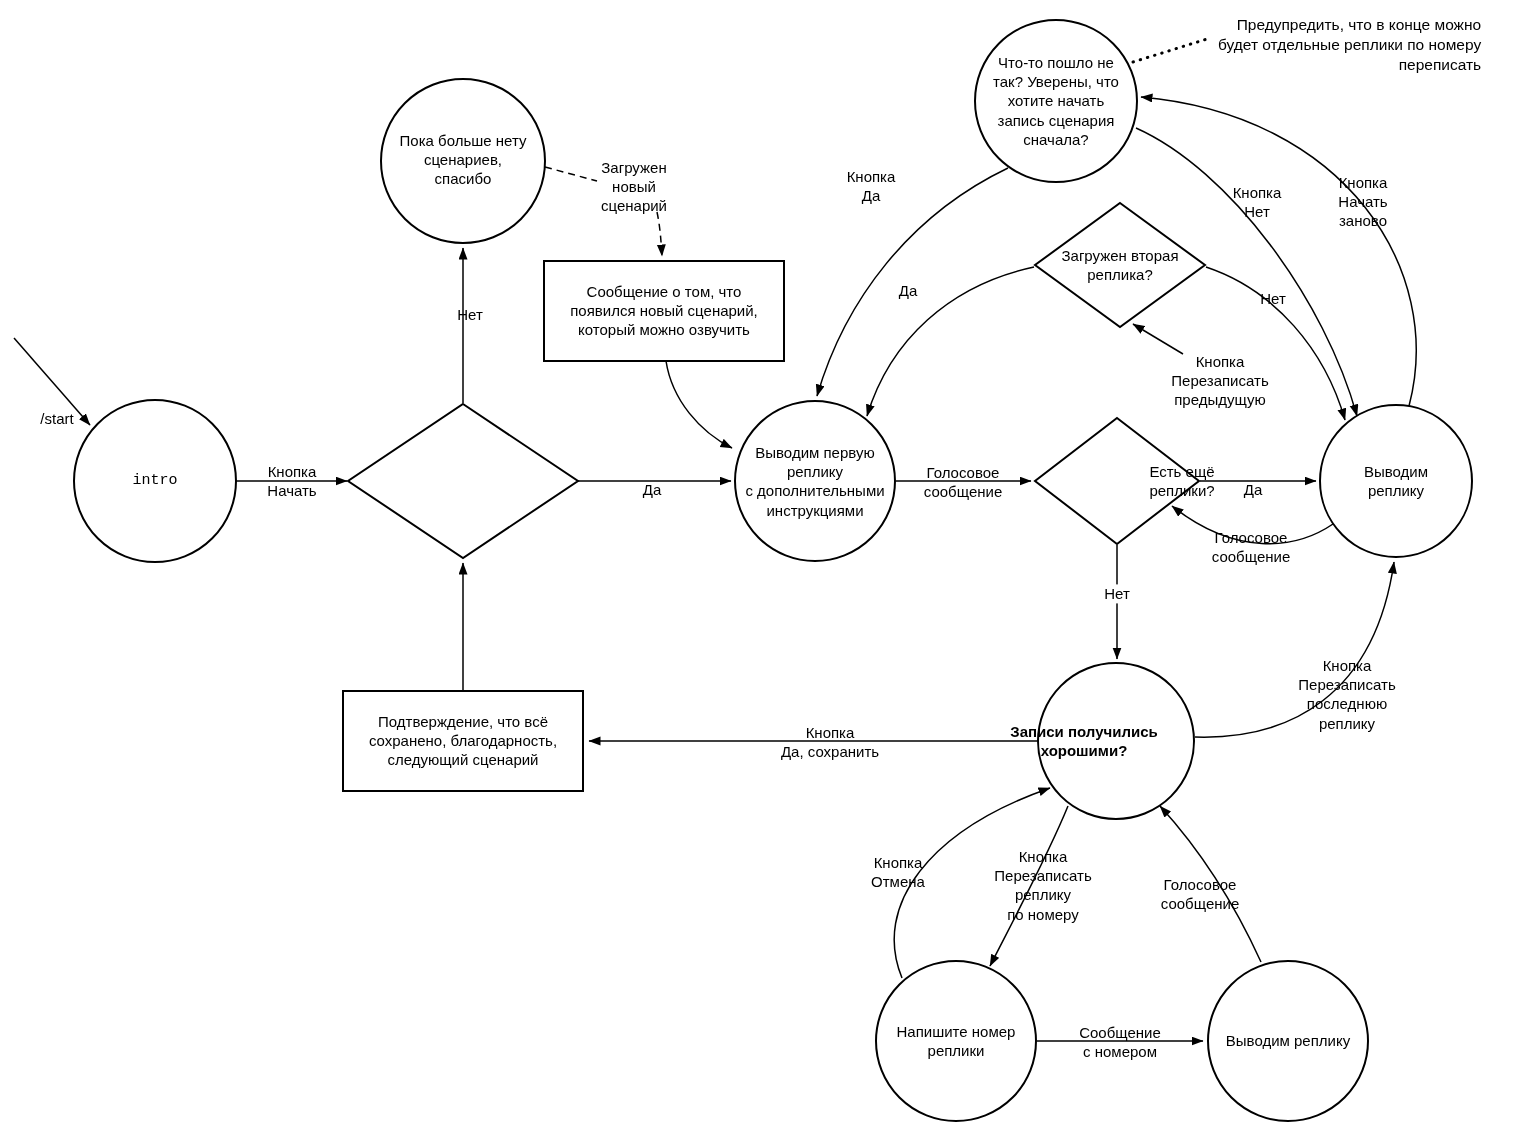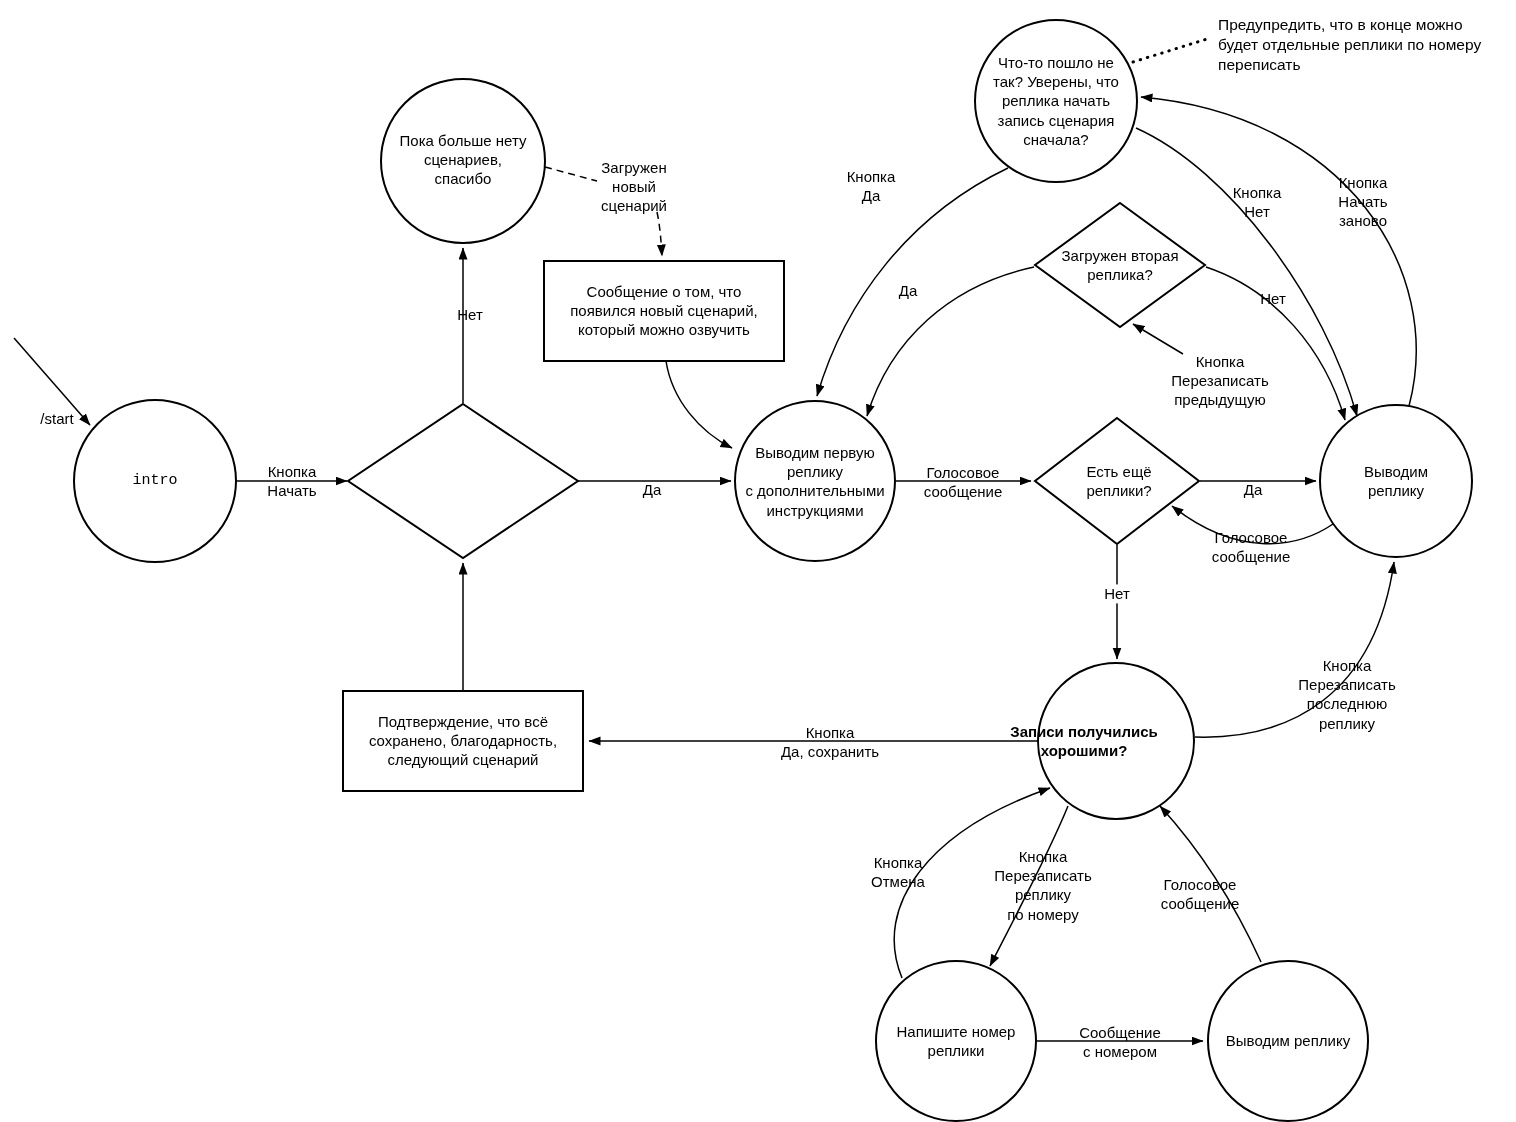--- a/index.html
+++ b/index.html
@@ -12,21 +12,21 @@
   svg.layer { position:absolute; left:0; top:0; }
   .shape { fill:#ffffff; stroke:#000000; stroke-width:2; }
   .edge  { fill:none; stroke:#000000; stroke-width:1.5; }
   .edge.dashed { stroke-dasharray:7 5; }
   .edge.dotted { stroke-dasharray:0.5 7; stroke-linecap:round; stroke-width:3; }
   .lbl {
     position:absolute; transform:translate(-50%,-50%);
     text-align:center; white-space:pre-line;
     font-size:15px; line-height:1.28;
   }
-  .lbl.note { transform:none; text-align:left; font-size:15.5px; }
+  .lbl.note { transform:none; text-align:right; font-size:15.5px; }
 </style>
 </head>
 <body>
 
 <div class="canvas">
 
   <svg class="layer" width="1516" height="1122" viewBox="0 0 1516 1122">
     <defs>
       <marker id="arrow" markerWidth="13" markerHeight="10" refX="11.5" refY="4.5" orient="auto" markerUnits="userSpaceOnUse">
         <path d="M0,0 L12,4.5 L0,9 Z" fill="#000"></path>
@@ -75,33 +75,33 @@
     <rect class="shape" x="544" y="261" width="240" height="100"></rect>
     <rect class="shape" x="343" y="691" width="240" height="100"></rect>
   </svg>
 
   <div class="lbl" style="left:155px;  top:481px;font-family:Liberation Mono, monospace;">intro</div>
   <div class="lbl" style="left:463px;  top:160px;">Пока больше нету
 сценариев,
 спасибо</div>
   <div class="lbl" style="left:1056px; top:101px;">Что-то пошло не
 так? Уверены, что
-реплика начать
+хотите начать
 запись сценария
 сначала?</div>
   <div class="lbl" style="left:664px;  top:311px;">Сообщение о том, что
 появился новый сценарий,
 который можно озвучить</div>
   <div class="lbl" style="left:815px;  top:481px;">Выводим первую
 реплику
 с дополнительными
 инструкциями</div>
   <div class="lbl" style="left:1120px; top:265px;">Загружен вторая
 реплика?</div>
-  <div class="lbl" style="left:1119px; top:481px;">Есть ещё
+  <div class="lbl" style="left:1182px; top:481px;">Есть ещё
 реплики?</div>
   <div class="lbl" style="left:1396px; top:481px;">Выводим реплику</div>
   <div class="lbl" style="left:1084px; top:741px;font-weight:bold;">Записи получились
 хорошими?</div>
   <div class="lbl" style="left:463px;  top:741px;">Подтверждение, что всё
 сохранено, благодарность,
 следующий сценарий</div>
   <div class="lbl" style="left:956px;  top:1041px;">Напишите номер
 реплики</div>
   <div class="lbl" style="left:1288px; top:1041px;">Выводим реплику</div>

